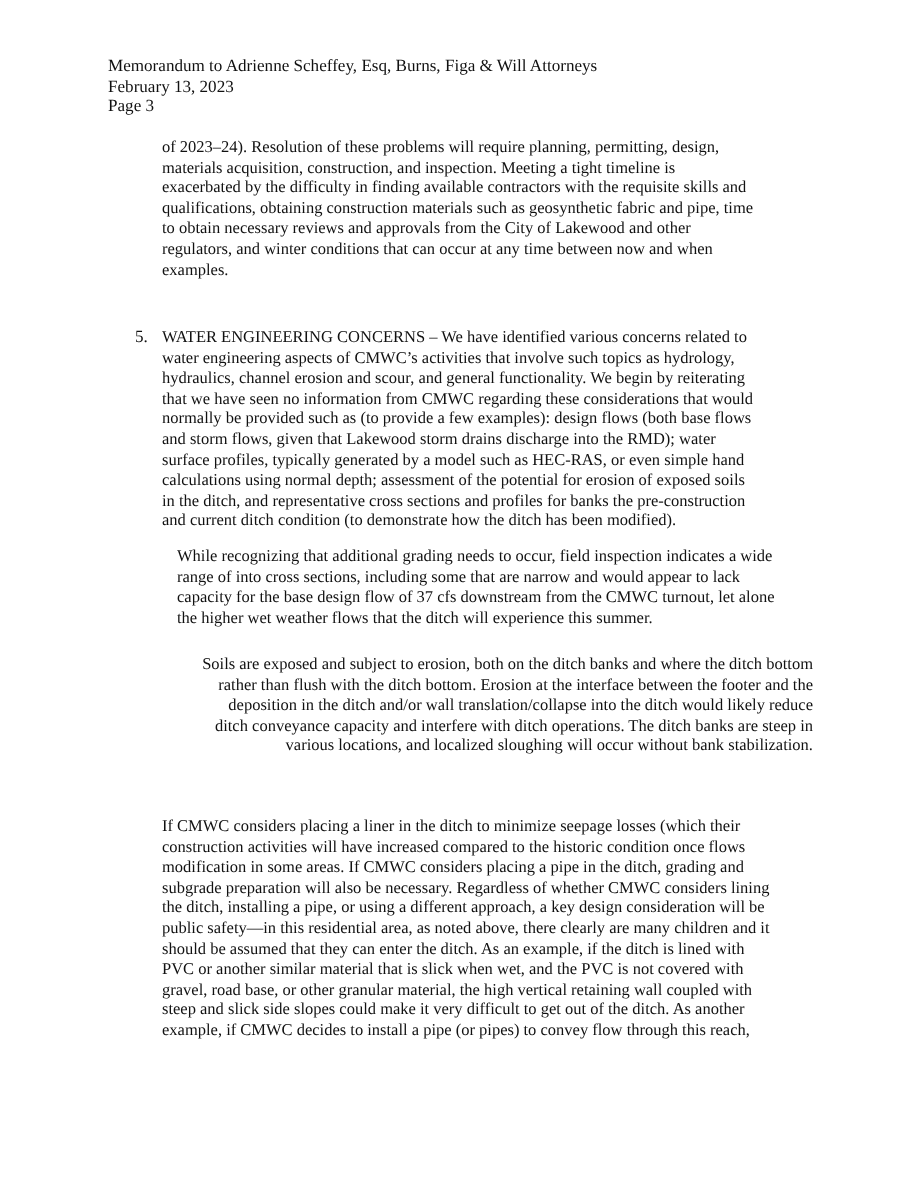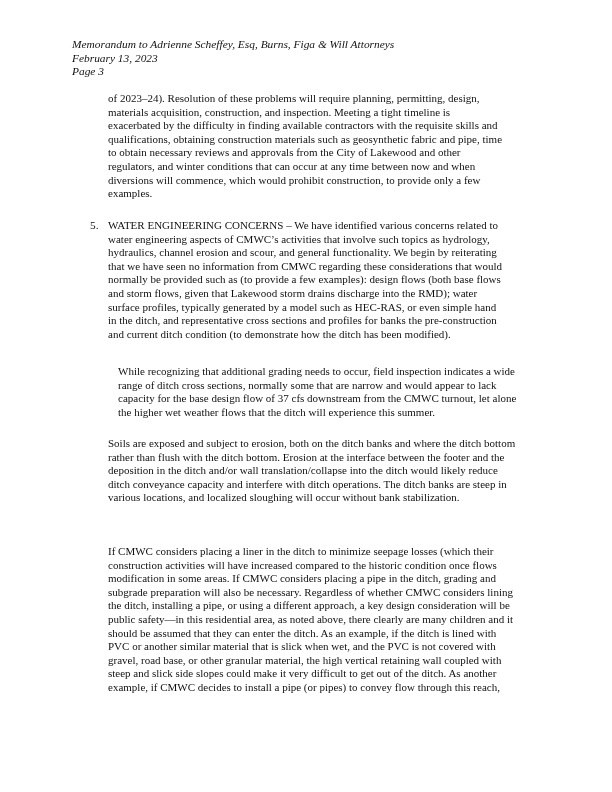--- a/index.html
+++ b/index.html
@@ -4,21 +4,21 @@
 <style>
   html, body { margin: 0; padding: 0; background: #ffffff; }
   body {
     width: 612px; height: 792px; position: relative; overflow: hidden;
     font-family: "Liberation Serif", serif; color: #111111;
   }
   .header {
     position: absolute; left: 72px; top: 38px;
     font-size: 11.4px; line-height: 13.6px;
   }
-  .header div { white-space: nowrap; font-style: italic; }
+  .header div { white-space: nowrap; }
   .body-text {
     position: absolute; left: 108px; width: 434px;
     font-size: 11px; line-height: 13.6px;
     white-space: pre-line;
   }
   .p1 { top: 92px; }
   .item5 { position: absolute; left: 90px; top: 219px; font-size: 11.4px; line-height: 13.6px; }
   .p2 { top: 219px; }
   .p3 { top: 365px; margin-left: 10px; }
   .p4 { top: 437px; }
@@ -34,45 +34,45 @@
   <div>Page 3</div>
 </div>
 
 <div class="body-text p1" style="white-space: normal;">
     <div class="line">of 2023–24). Resolution of these problems will require planning, permitting, design,</div>
     <div class="line">materials acquisition, construction, and inspection. Meeting a tight timeline is</div>
     <div class="line">exacerbated by the difficulty in finding available contractors with the requisite skills and</div>
     <div class="line">qualifications, obtaining construction materials such as geosynthetic fabric and pipe, time</div>
     <div class="line">to obtain necessary reviews and approvals from the City of Lakewood and other</div>
     <div class="line">regulators, and winter conditions that can occur at any time between now and when</div>
-    <div class="line">diversions will commence, which would prohibit construction, to provide only a few</div>
     <div class="line">examples.</div>
   </div>
 
 <div class="item5">5.</div>
 <div class="body-text p2" style="white-space: normal;">
     <div class="line">WATER ENGINEERING CONCERNS – We have identified various concerns related to</div>
     <div class="line">water engineering aspects of CMWC’s activities that involve such topics as hydrology,</div>
     <div class="line">hydraulics, channel erosion and scour, and general functionality. We begin by reiterating</div>
     <div class="line">that we have seen no information from CMWC regarding these considerations that would</div>
     <div class="line">normally be provided such as (to provide a few examples): design flows (both base flows</div>
     <div class="line">and storm flows, given that Lakewood storm drains discharge into the RMD); water</div>
     <div class="line">surface profiles, typically generated by a model such as HEC-RAS, or even simple hand</div>
+    <div class="line">calculations using normal depth; assessment of the potential for erosion of exposed soils</div>
     <div class="line">in the ditch, and representative cross sections and profiles for banks the pre-construction</div>
     <div class="line">and current ditch condition (to demonstrate how the ditch has been modified).</div>
   </div>
 
 <div class="body-text p3" style="white-space: normal;">
     <div class="line">While recognizing that additional grading needs to occur, field inspection indicates a wide</div>
-    <div class="line">range of ditch cross sections, normally some that are narrow and would appear to lack</div>
+    <div class="line">range of into cross sections, including some that are narrow and would appear to lack</div>
     <div class="line">capacity for the base design flow of 37 cfs downstream from the CMWC turnout, let alone</div>
     <div class="line">the higher wet weather flows that the ditch will experience this summer.</div>
   </div>
 
-<div class="body-text p4" style="white-space: normal;">
+<div class="body-text p4" style="white-space: normal; text-align: right;">
     <div class="line">Soils are exposed and subject to erosion, both on the ditch banks and where the ditch bottom</div>
     <div class="line">rather than flush with the ditch bottom. Erosion at the interface between the footer and the</div>
     <div class="line">deposition in the ditch and/or wall translation/collapse into the ditch would likely reduce</div>
     <div class="line">ditch conveyance capacity and interfere with ditch operations. The ditch banks are steep in</div>
     <div class="line">various locations, and localized sloughing will occur without bank stabilization.</div>
   </div>
 
 <div class="body-text p5" style="white-space: normal;">
     <div class="line">If CMWC considers placing a liner in the ditch to minimize seepage losses (which their</div>
     <div class="line">construction activities will have increased compared to the historic condition once flows</div>

